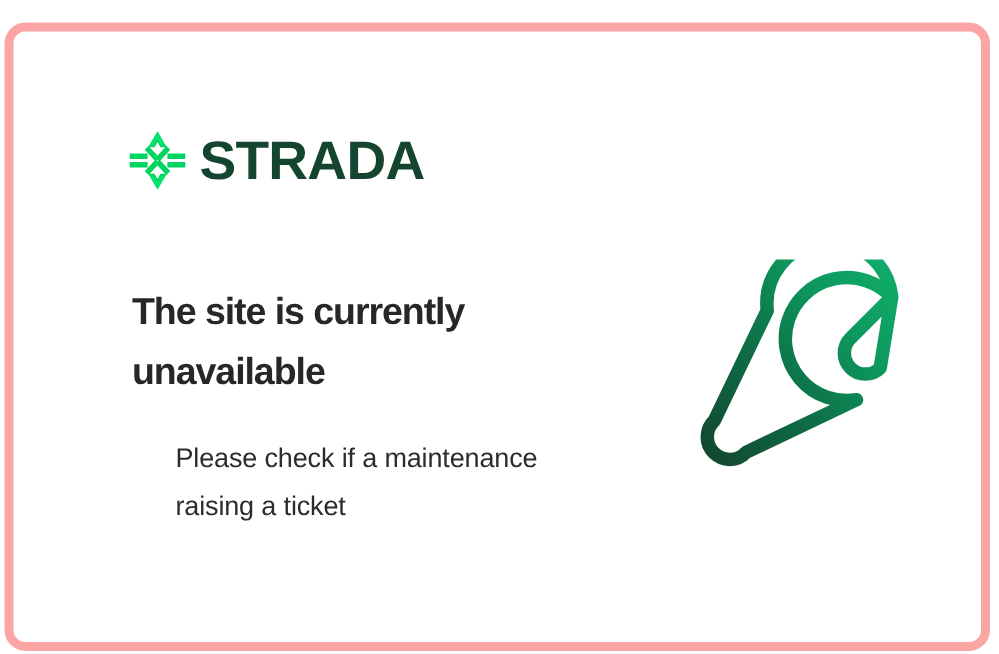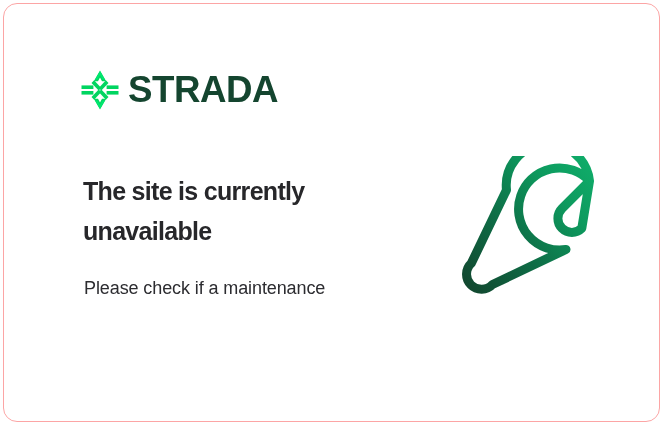--- a/index.html
+++ b/index.html
@@ -12,26 +12,26 @@
     height: 436px;
     overflow: hidden;
     font-family: "Liberation Sans", sans-serif;
     -webkit-font-smoothing: antialiased;
   }
 
   
   .card {
     position: absolute;
     left: 3px;
-    top: 3px;
+    top: 15px;
     width: 657px;
     height: 419px;
     box-sizing: border-box;
     background: #ffffff;
-    border: 1px solid #fca5a5;
+    border: 6px solid #fca5a5;
     border-radius: 14px;
   }
 
   
   .logo {
     position: absolute;
     left: 77px;
     top: 66px;
     display: flex;
     align-items: center;
@@ -74,21 +74,21 @@
     left: 80px;
     top: 268px;
     width: 320px;
     font-family: "Liberation Sans", sans-serif;
     font-weight: 400;
     font-size: 18px;
     line-height: 32px;
     letter-spacing: -0.1px;
     color: #2c2c30;
   }
-  .body-copy .line { display: block; white-space: nowrap; }
+  .body-copy .line { display: block; white-space: nowrap; margin-left: 28px; }
 
   
   .wrench {
     position: absolute;
     left: 452px;
     top: 152px;
     width: 160px;
     height: 160px;
   }
   .wrench svg { display: block; width: 100%; height: 100%; }
@@ -128,20 +128,21 @@
         </g>
       </svg>
     </span>
     <span class="logo-word">STRADA</span>
   </div>
 
   <h1 class="headline">The site is currently unavailable</h1>
 
   <div class="body-copy">
     <span class="line">Please check if a maintenance</span>
+    <span class="line">raising a ticket</span>
   </div>
 
   <div class="wrench">
     <svg viewBox="0 0 160 160" xmlns="http://www.w3.org/2000/svg" aria-hidden="true">
       <defs>
         <linearGradient id="wrenchGrad" x1="0" y1="1" x2="1" y2="0">
           <stop offset="0%" stop-color="#12472F"></stop>
           <stop offset="35%" stop-color="#0E6B45"></stop>
           <stop offset="70%" stop-color="#0D9A5E"></stop>
           <stop offset="100%" stop-color="#10B06C"></stop>

